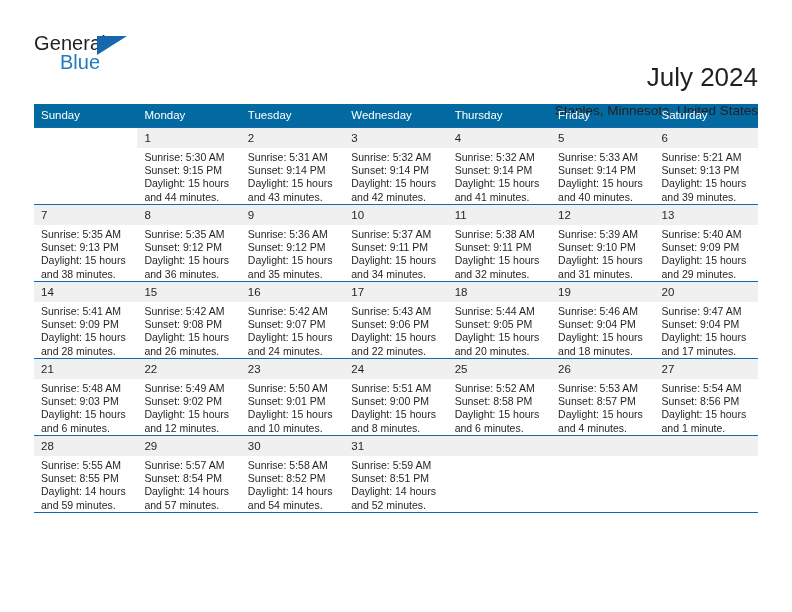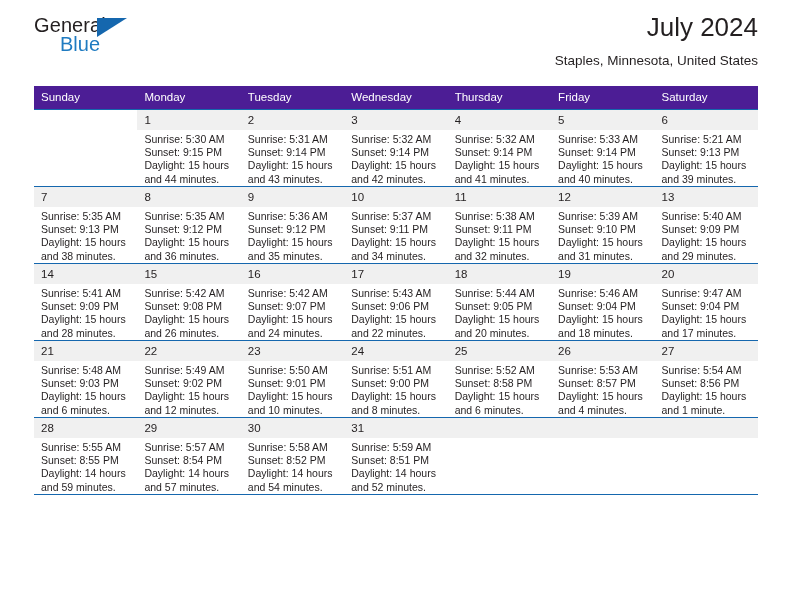--- a/index.html
+++ b/index.html
@@ -20,21 +20,21 @@
     height: 612px;
     box-sizing: border-box;
     padding: 0 34px;
   }
 
   
   .header {
     display: flex;
     align-items: flex-start;
     justify-content: flex-end;
-    padding-top: 12px;
+    padding-top: 30px;
     height: 62px;
   }
   .logo {
     position: relative;
     width: 110px;
     height: 52px;
     flex: 0 0 auto;
   }
   .logo-general {
     position: absolute;
@@ -59,20 +59,21 @@
     top: 6px;
     width: 0;
     height: 0;
     border-left: 30px solid #1567ae;
     border-bottom: 19px solid transparent;
   }
   .titles {
     text-align: right;
     flex: 1 1 auto;
     padding-top: 0px;
+    margin-top: 32px;
   }
   .month-title {
     font-size: 26px;
     font-weight: normal;
     color: #231f20;
     line-height: 30px;
     margin: 0;
   }
   .location {
     font-size: 13.5px;
@@ -82,21 +83,21 @@
   }
 
   
   .calendar {
     width: 724px;
     margin-top: 12px;
     border-collapse: collapse;
     table-layout: fixed;
   }
   .calendar th {
-    background: #4c1d95;
+    background: #0369a1;
     color: #ffffff;
     font-size: 11.5px;
     font-weight: normal;
     text-align: left;
     padding: 5px 0 5px 7px;
     height: 12px;
     line-height: 13px;
   }
   .calendar td {
     vertical-align: top;

